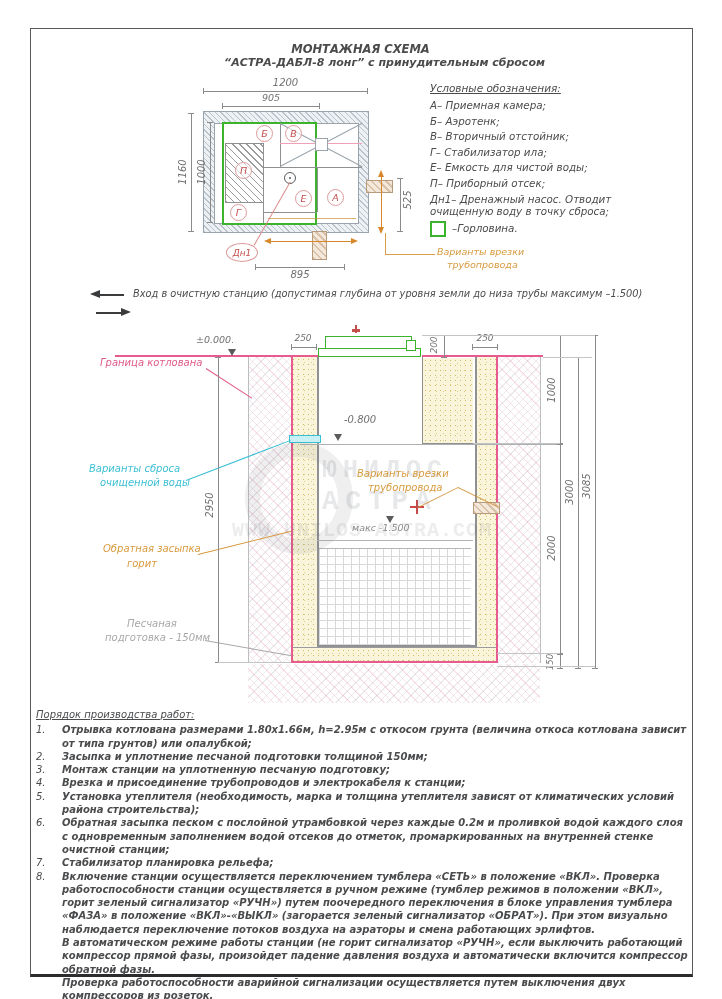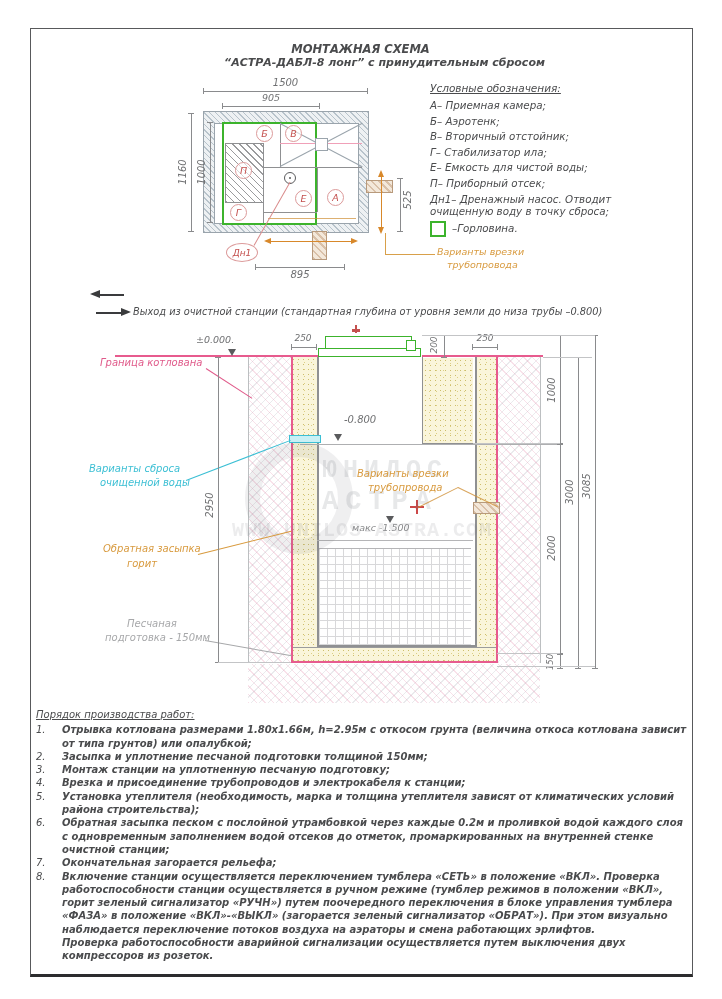--- a/index.html
+++ b/index.html
@@ -82,21 +82,21 @@
 
   <div class="pipe-stub" style="left:366px;top:180px;width:25px;height:11px;"></div>
   <div class="pipe-stub" style="left:312px;top:231px;width:13px;height:27px;"></div>
   <div class="abs" style="left:381px;top:176px;width:1px;height:52px;background:#d8882a;"></div>
   <div class="tri" style="left:378px;top:170px;border-left:3.5px solid transparent;border-right:3.5px solid transparent;border-bottom:7px solid #d8882a;"></div>
   <div class="tri" style="left:378px;top:227px;border-left:3.5px solid transparent;border-right:3.5px solid transparent;border-top:7px solid #d8882a;"></div>
   <div class="abs" style="left:270px;top:241px;width:82px;height:1px;background:#d8882a;"></div>
   <div class="tri" style="left:264px;top:238px;border-top:3.5px solid transparent;border-bottom:3.5px solid transparent;border-right:7px solid #d8882a;"></div>
   <div class="tri" style="left:351px;top:238px;border-top:3.5px solid transparent;border-bottom:3.5px solid transparent;border-left:7px solid #d8882a;"></div>
 
-  <div class="dim ctr" style="left:203px;top:77px;width:165px;">1500</div>
+  <div class="dim ctr" style="left:203px;top:77px;width:165px;">1200</div>
   <div class="dimline-h" style="left:203px;top:88px;width:163px;"></div>
   <div class="dim ctr" style="left:222px;top:92px;width:98px;font-size:9.5px;">905</div>
   <div class="dimline-h" style="left:222px;top:103px;width:96px;"></div>
   <div class="dimline-v" style="left:188px;top:113px;height:117px;"></div>
   <div class="dim vrot" style="left:182px;top:172px;">1160</div>
   <div class="dimline-v" style="left:207px;top:122px;height:99px;"></div>
   <div class="dim vrot" style="left:201px;top:172px;">1000</div>
   <div class="dimline-v" style="left:397px;top:178px;height:52px;"></div>
   <div class="dim vrot" style="left:407px;top:200px;">525</div>
   <div class="dimline-h" style="left:255px;top:264px;width:88px;"></div>
@@ -117,23 +117,23 @@
     <div class="legend-item">П– Приборный отсек;</div>
     <div class="legend-item">Дн1– Дренажный насос. Отводит очищенную воду в точку сброса;</div>
     <div style="display:flex;align-items:center;margin-top:3px;">
       <span style="display:inline-block;width:12px;height:12px;border:2px solid #3cb32c;margin-right:6px;"></span>
       <span class="legend-item" style="margin-bottom:0;">–Горловина.</span>
     </div>
   </div>
 
   <div class="abs" style="left:99px;top:294px;width:25px;height:2px;background:#3a3b3d;"></div>
   <div class="tri" style="left:90px;top:290px;border-top:4.5px solid transparent;border-bottom:4.5px solid transparent;border-right:10px solid #3a3b3d;"></div>
+  <div class="lbl" style="left:133px;top:288px;font-size:9.8px;">Вход в очистную станцию (допустимая глубина от уровня земли до низа трубы максимум –1.500)</div>
   <div class="abs" style="left:96px;top:312px;width:25px;height:2px;background:#3a3b3d;"></div>
   <div class="tri" style="left:121px;top:308px;border-top:4.5px solid transparent;border-bottom:4.5px solid transparent;border-left:10px solid #3a3b3d;"></div>
-  <div class="lbl" style="left:133px;top:306px;font-size:9.8px;">Выход из очистной станции (стандартная глубина от уровня земли до низа трубы –0.800)</div>
 
   <div class="crosshatch" style="left:248px;top:357px;width:43px;height:306px;"></div>
   <div class="crosshatch" style="left:498px;top:357px;width:42px;height:306px;"></div>
   <div class="crosshatch" style="left:248px;top:664px;width:292px;height:39px;"></div>
   <div class="abs" style="left:248px;top:357px;width:1px;height:306px;background:#bcbfc1;"></div>
   <div class="abs" style="left:540px;top:357px;width:1px;height:306px;background:#bcbfc1;"></div>
 
   <div class="sand" style="left:291px;top:357px;width:26px;height:290px;"></div>
   <div class="sand" style="left:473px;top:357px;width:24px;height:290px;"></div>
 
@@ -247,26 +247,30 @@
     <div class="proc-row">
       <div class="proc-num">5.</div>
       <div class="proc-text">Установка утеплителя (необходимость, марка и толщина утеплителя зависят от климатических условий района строительства);</div>
     </div>
     <div class="proc-row">
       <div class="proc-num">6.</div>
       <div class="proc-text">Обратная засыпка песком с послойной утрамбовкой через каждые 0.2м и проливкой водой каждого слоя с одновременным заполнением водой отсеков до отметок, промаркированных на внутренней стенке очистной станции;</div>
     </div>
     <div class="proc-row">
       <div class="proc-num">7.</div>
-      <div class="proc-text">Окончательная загорается рельефа;</div>
+      <div class="proc-text">Стабилизатор планировка рельефа;</div>
     </div>
     <div class="proc-row">
       <div class="proc-num">8.</div>
       <div class="proc-text">Включение станции осуществляется переключением тумблера «СЕТЬ» в положение «ВКЛ». Проверка работоспособности станции осуществляется в ручном режиме (тумблер режимов в положении «ВКЛ», горит зеленый сигнализатор «РУЧН») путем поочередного переключения в блоке управления тумблера «ФАЗА»  в положение «ВКЛ»-«ВЫКЛ» (загорается зеленый сигнализатор «ОБРАТ»).   При этом визуально наблюдается переключение потоков воздуха на аэраторы и смена работающих эрлифтов.</div>
     </div>
     <div class="proc-row">
       <div class="proc-num"></div>
+      <div class="proc-text">В автоматическом режиме работы станции (не горит сигнализатор «РУЧН», если выключить работающий компрессор прямой фазы, произойдет падение давления воздуха и автоматически включится компрессор обратной фазы.</div>
+    </div>
+    <div class="proc-row">
+      <div class="proc-num"></div>
       <div class="proc-text">Проверка работоспособности аварийной сигнализации осуществляется путем выключения двух компрессоров из розеток.</div>
     </div>
 
   </div>
 
 </div>
 
 </body></html>

